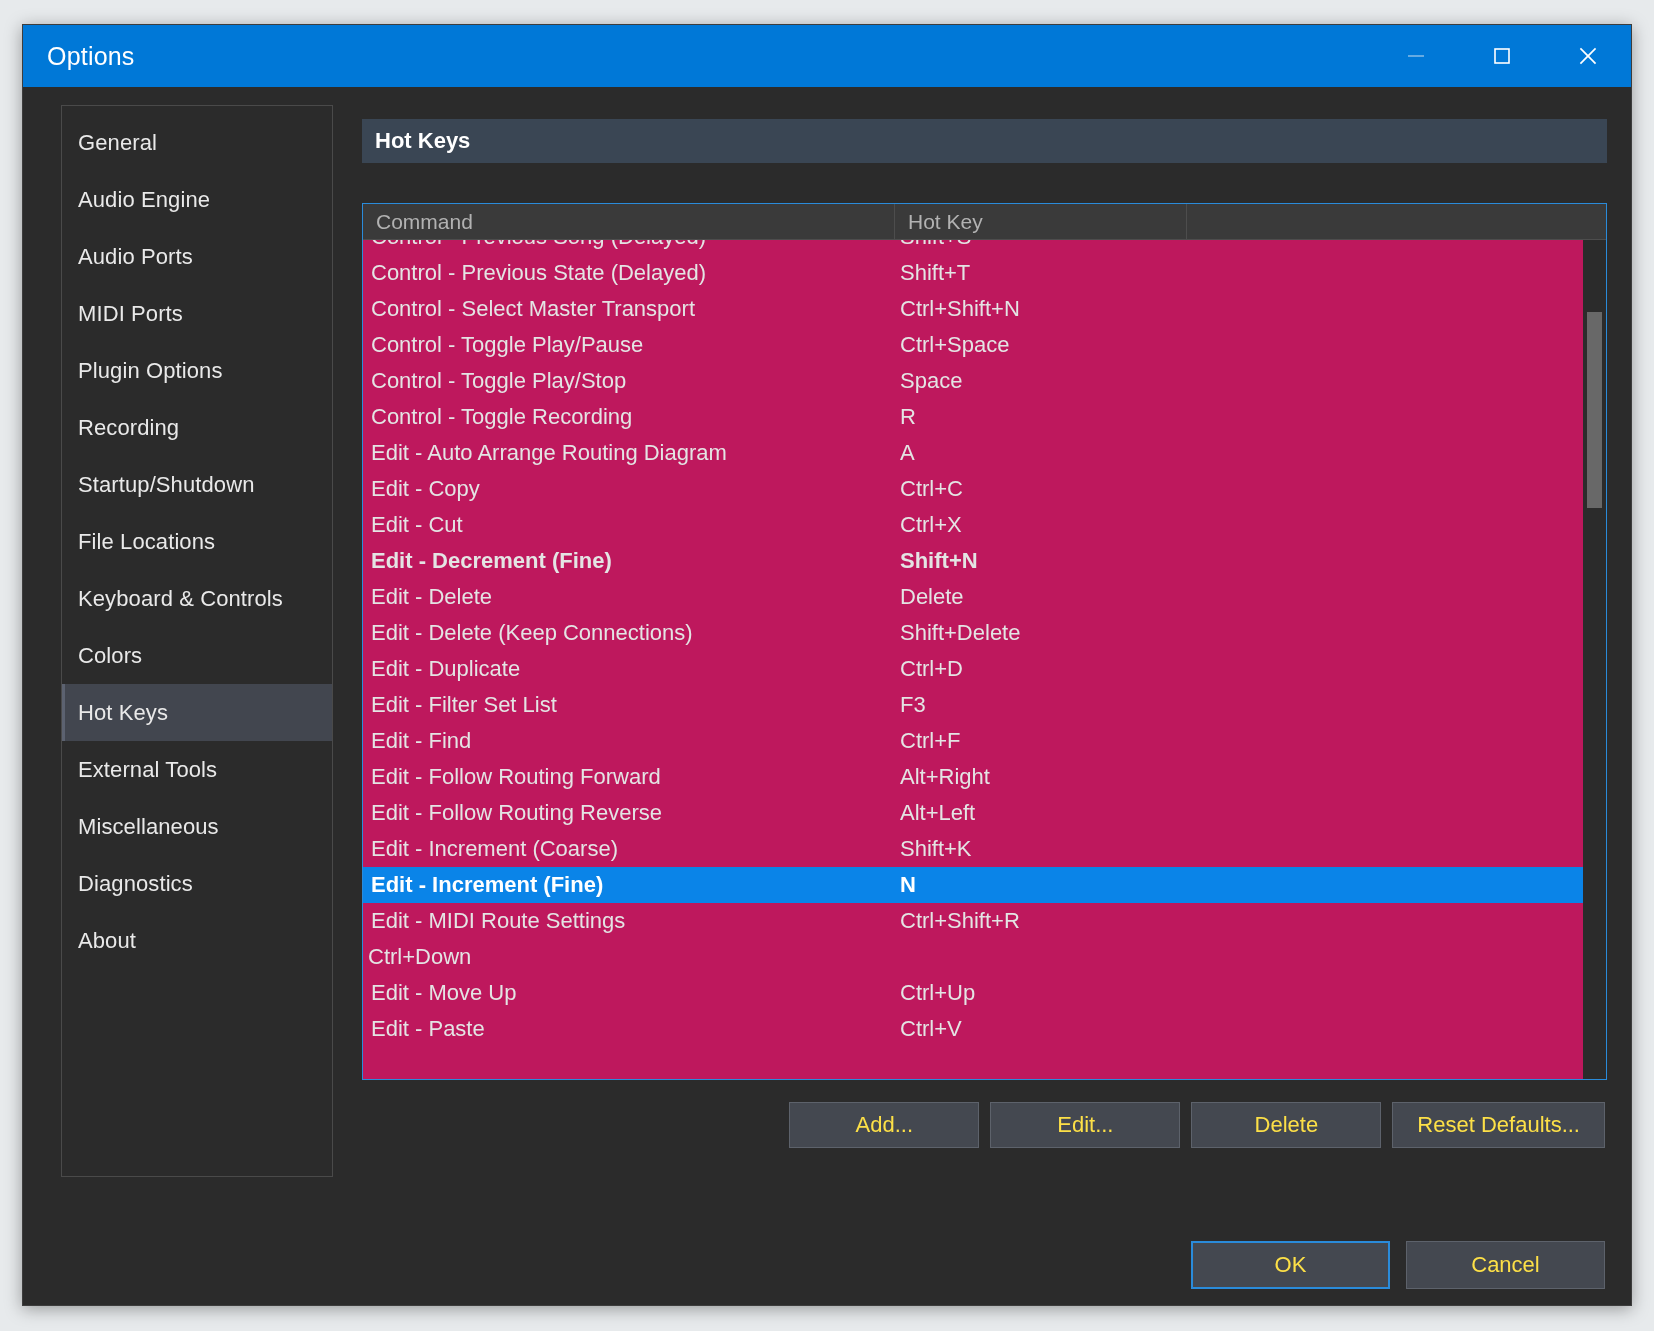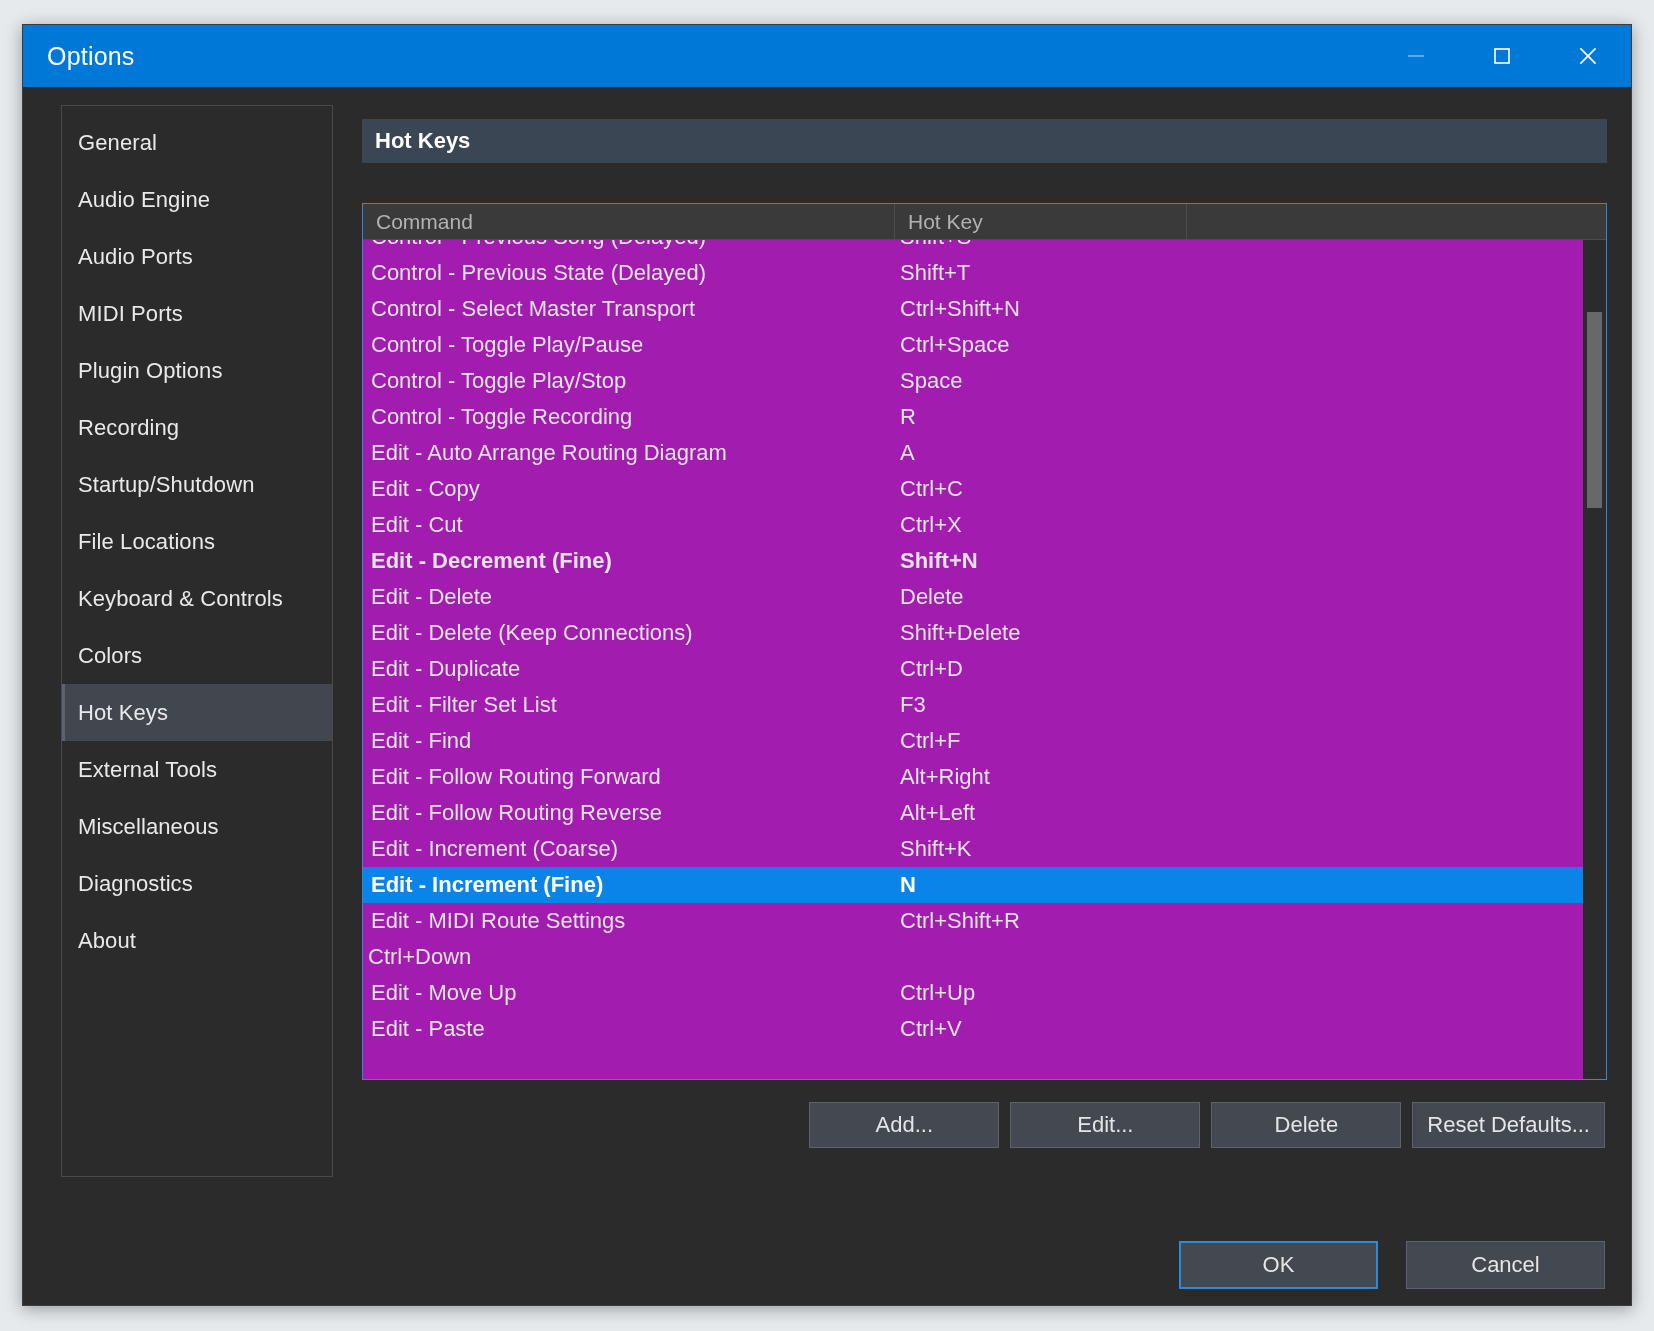--- a/index.html
+++ b/index.html
@@ -119,21 +119,21 @@
     color: #ffffff;
     font-size: 22px;
     font-weight: 700;
     margin-top: 14px;
   }
 
   
   .table-wrap {
     margin-top: 40px;
     border: 1px solid #2a8bda;
-    background: #a21caf;
+    background: #be185d;
     height: 877px;
     position: relative;
     overflow: hidden;
   }
   .table-header {
     display: flex;
     height: 36px;
     background: #3a3a3a;
     border-bottom: 1px solid #4d4d4d;
     flex: 0 0 auto;
@@ -216,36 +216,36 @@
   .action-row {
     display: flex;
     justify-content: flex-end;
     gap: 11px;
     margin-top: 22px;
     padding-right: 2px;
   }
   .btn {
     background: #444850;
     border: 1px solid #5d626b;
-    color: #e5e5e5;
+    color: #fde047;
     font-size: 22px;
     height: 46px;
     min-width: 190px;
     display: flex;
     align-items: center;
     justify-content: center;
     cursor: default;
-    padding: 0 14px;
+    padding: 0 24px;
   }
 
   
   .footer {
     display: flex;
     justify-content: flex-end;
-    gap: 28px;
+    gap: 16px;
     margin-top: 28px;
     padding-right: 2px;
   }
   .btn.wide { min-width: 199px; height: 48px; }
   .btn.primary { border: 2px solid #2a8bda; }
 
   .spacer { flex: 1 1 auto; }
 </style>
 </head>
 <body>

